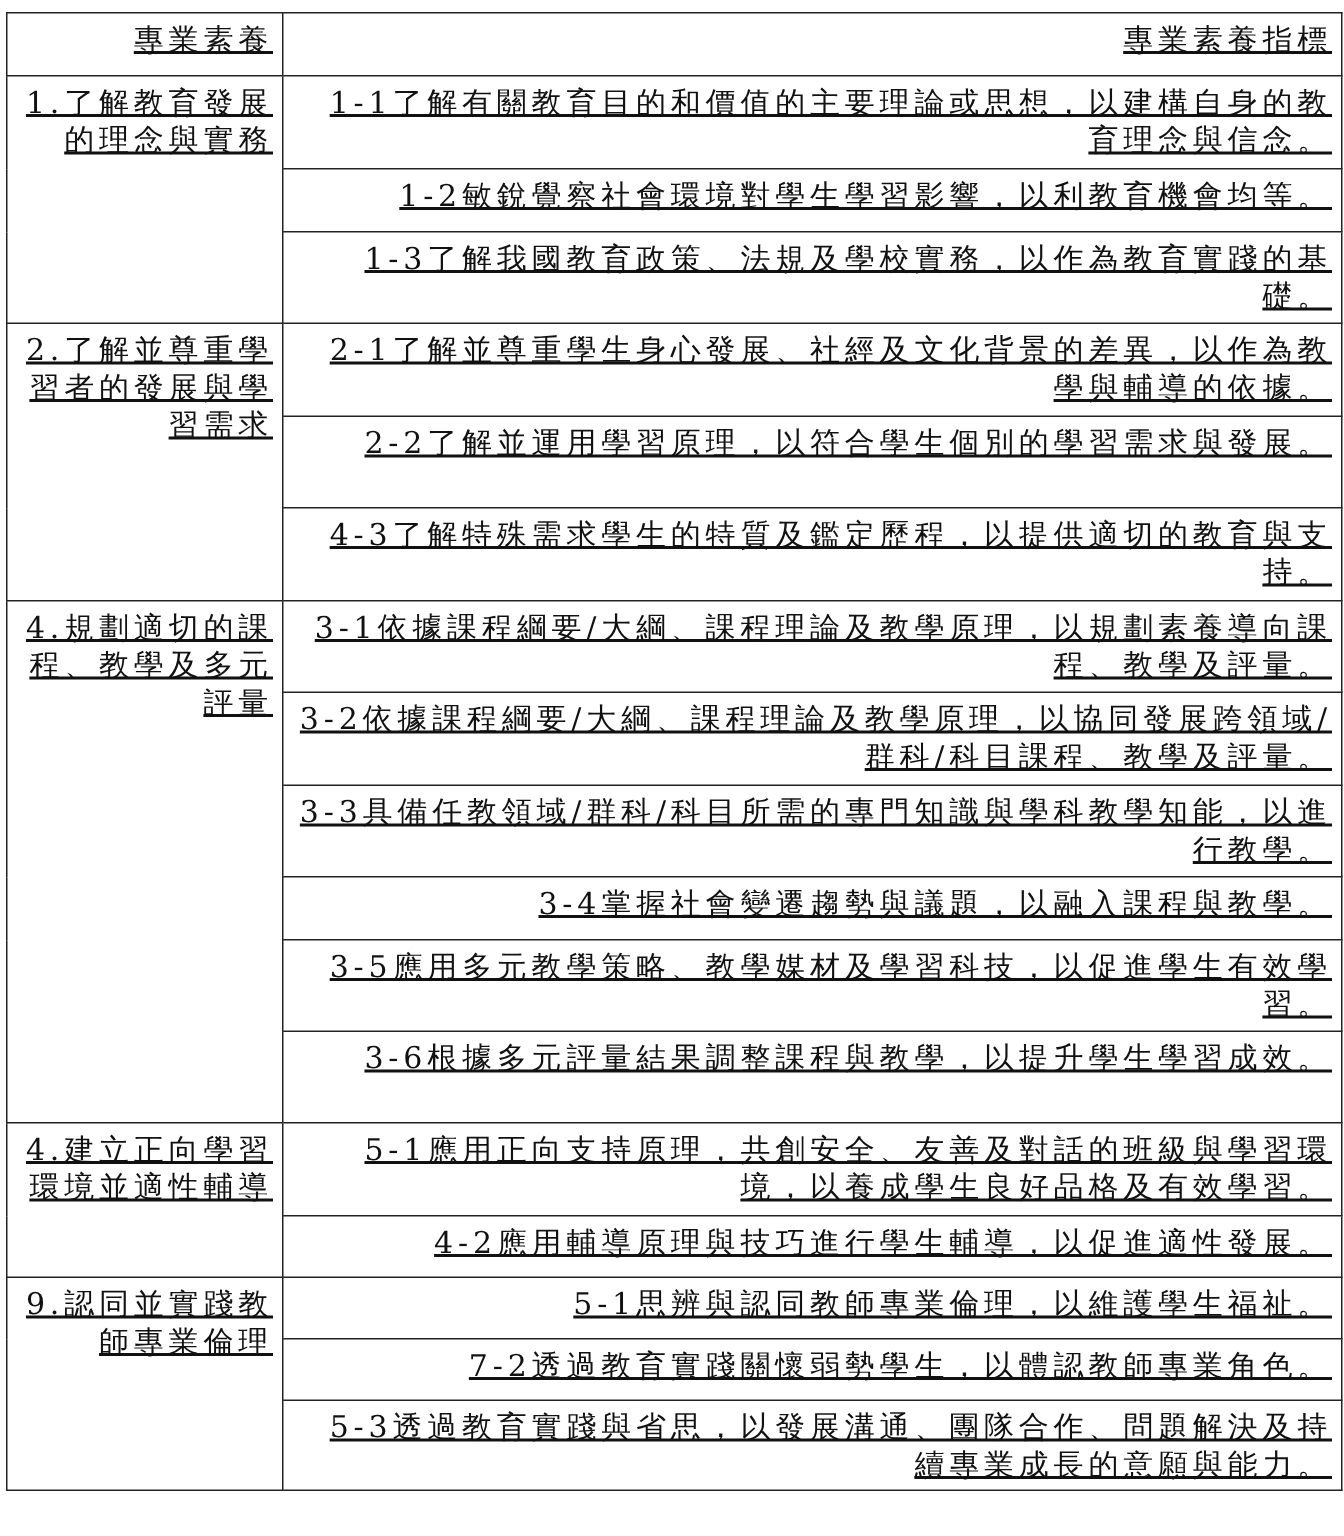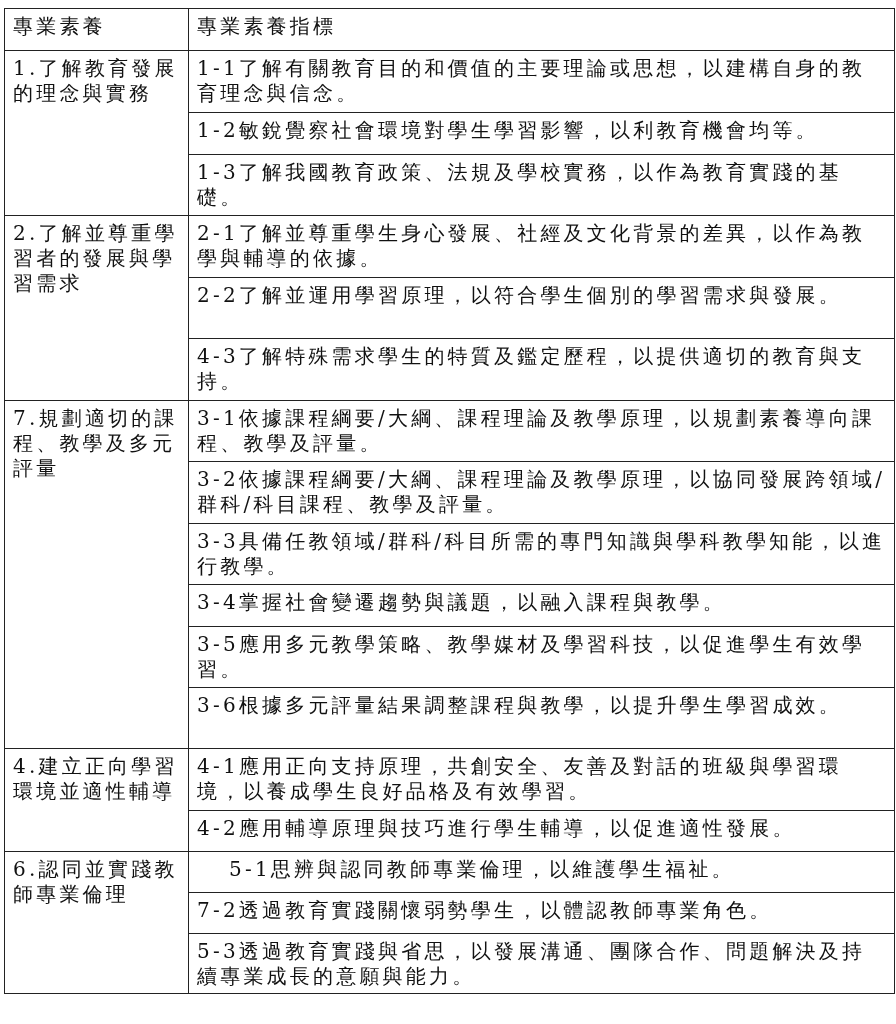--- a/index.html
+++ b/index.html
@@ -3,23 +3,23 @@
 <meta charset="utf-8">
 <style>
   html, body { margin: 0; padding: 0; background: #ffffff; }
   body { width: 896px; height: 1024px; position: relative; overflow: hidden;
          font-family: "DejaVu Serif", "Liberation Serif", serif; color: #111; }
   table.comp { position: absolute; left: 4px; top: 8px; width: 890px;
                border-collapse: collapse; table-layout: fixed; }
   table.comp col.c1 { width: 184px; }
   table.comp col.c2 { width: 706px; }
   table.comp th, table.comp td {
-    border: 1.5px solid #222; vertical-align: top; text-align: left;
+    border: 1.5px solid #222; vertical-align: top; text-align: right;
     font-weight: normal; font-size: 20px; line-height: 25px;
-    padding: 5px 6px 4px 8px; letter-spacing: 3.2px; word-break: break-all;
+    padding: 5px 6px 4px 8px; letter-spacing: 3.2px; word-break: break-all; text-decoration: underline;
   }
   table.comp th { height: 32px; }
   td.comp-cell { letter-spacing: 3.2px; }
 </style>
 </head>
 <body>
 
 <table class="comp">
   <colgroup>
       <col class="c1">
@@ -46,47 +46,47 @@
         <td rowspan="3" class="comp-cell">2.了解並尊重學習者的發展與學習需求</td>
         <td style="height: 52px;">2-1了解並尊重學生身心發展、社經及文化背景的差異，以作為教學與輔導的依據。</td>
       </tr>
       <tr>
         <td style="height: 51px;">2-2了解並運用學習原理，以符合學生個別的學習需求與發展。</td>
       </tr>
       <tr>
         <td style="height: 52px;">4-3了解特殊需求學生的特質及鑑定歷程，以提供適切的教育與支持。</td>
       </tr>
       <tr>
-        <td rowspan="6" class="comp-cell">7.規劃適切的課程、教學及多元評量</td>
+        <td rowspan="6" class="comp-cell">4.規劃適切的課程、教學及多元評量</td>
         <td style="height: 51px;">3-1依據課程綱要/大綱、課程理論及教學原理，以規劃素養導向課程、教學及評量。</td>
       </tr>
       <tr>
         <td style="height: 52px;">3-2依據課程綱要/大綱、課程理論及教學原理，以協同發展跨領域/群科/科目課程、教學及評量。</td>
       </tr>
       <tr>
         <td style="height: 51px; margin-top: 36px;">3-3具備任教領域/群科/科目所需的專門知識與學科教學知能，以進行教學。</td>
       </tr>
       <tr>
         <td style="height: 32px;">3-4掌握社會變遷趨勢與議題，以融入課程與教學。</td>
       </tr>
       <tr>
         <td style="height: 51px;">3-5應用多元教學策略、教學媒材及學習科技，以促進學生有效學習。</td>
       </tr>
       <tr>
         <td style="height: 51px;">3-6根據多元評量結果調整課程與教學，以提升學生學習成效。</td>
       </tr>
       <tr>
         <td rowspan="2" class="comp-cell">4.建立正向學習環境並適性輔導</td>
-        <td style="height: 52px;">4-1應用正向支持原理，共創安全、友善及對話的班級與學習環境，以養成學生良好品格及有效學習。</td>
+        <td style="height: 52px;">5-1應用正向支持原理，共創安全、友善及對話的班級與學習環境，以養成學生良好品格及有效學習。</td>
       </tr>
       <tr>
         <td style="height: 31px;">4-2應用輔導原理與技巧進行學生輔導，以促進適性發展。</td>
       </tr>
       <tr>
-        <td rowspan="3" class="comp-cell">6.認同並實踐教師專業倫理</td>
+        <td rowspan="3" class="comp-cell">9.認同並實踐教師專業倫理</td>
         <td style="height: 31px; padding-left: 40px;">5-1思辨與認同教師專業倫理，以維護學生福祉。</td>
       </tr>
       <tr>
         <td style="height: 31px;">7-2透過教育實踐關懷弱勢學生，以體認教師專業角色。</td>
       </tr>
       <tr>
         <td style="height: 49px; margin-left: 48px;">5-3透過教育實踐與省思，以發展溝通、團隊合作、問題解決及持續專業成長的意願與能力。</td>
       </tr>
     </tbody>
 </table>

